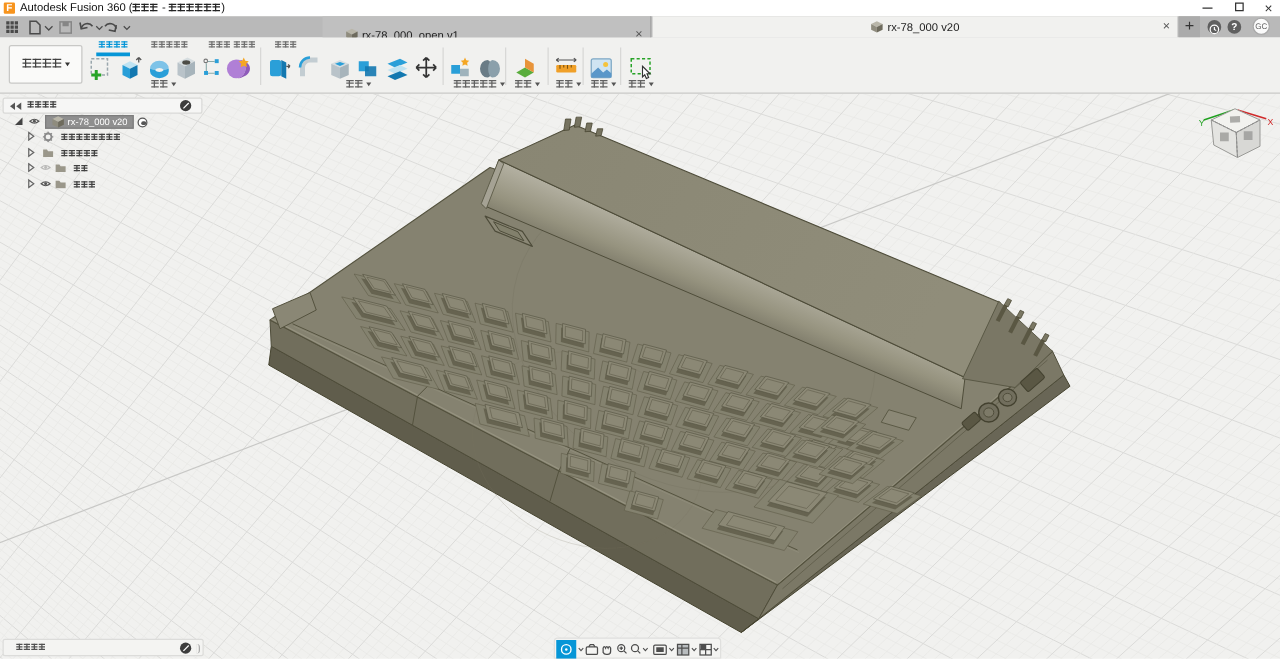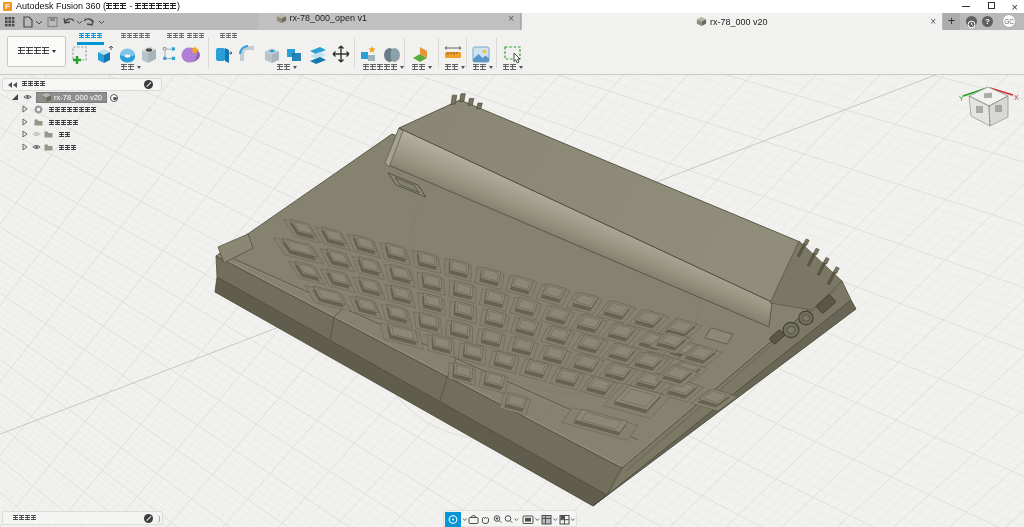--- a/index.html
+++ b/index.html
@@ -733,21 +733,21 @@
           <rect x="44" y="4.5" width="9" height="9" fill="none" stroke="#4a4a4a" stroke-width="1.2"></rect>
           <rect x="46" y="4.5" width="5" height="3.5" fill="#4a4a4a"></rect>
         </g>
 <path d="M61 10 a5 5 0 0 1 9 -2" fill="none" stroke="#4a4a4a" stroke-width="1.3"></path>
         <path d="M60 5 l1 5 l5 -1" fill="none" stroke="#4a4a4a" stroke-width="1.3"></path>
 <path d="M73 8 l2.5 2.5 l2.5 -2.5" fill="none" stroke="#4a4a4a" stroke-width="1"></path>
 <path d="M92 8 a5 5 0 0 0 -9 -2" fill="none" stroke="#4a4a4a" stroke-width="1.3" transform="translate(-3,2)"></path>
         <path d="M92 5 l-1 5 l-5 -1" fill="none" stroke="#4a4a4a" stroke-width="1.3" transform="translate(-3,2)"></path>
 <path d="M95 8 l2.5 2.5 l2.5 -2.5" fill="none" stroke="#4a4a4a" stroke-width="1"></path>
 </svg>
- <div style="position:absolute;left:258px;top:0;width:263px;height:20px;background:#c0c0c0;border-right:1px solid #a8a8a8;font-size:9px;color:#222;display:flex;align-items:flex-start;padding-left:18px"><svg width="11" height="11" viewBox="0 0 12 12" style="vertical-align:-2px">
+ <div style="position:absolute;left:258px;top:0;width:263px;height:20px;background:#c0c0c0;border-right:1px solid #a8a8a8;font-size:9px;color:#222;display:flex;align-items:flex-end;padding-left:18px"><svg width="11" height="11" viewBox="0 0 12 12" style="vertical-align:-2px">
           <polygon points="6,1 11,3.5 6,6 1,3.5" fill="#b9b6a9"></polygon>
           <polygon points="1,3.5 6,6 6,11 1,8.5" fill="#8f8c7e"></polygon>
           <polygon points="6,6 11,3.5 11,8.5 6,11" fill="#6e6b5d"></polygon>
         </svg>&nbsp;rx-78_000_open v1<span style="position:absolute;right:6px;color:#555;font-size:10px">×</span></div>
  <div style="position:absolute;left:522px;top:0;width:420px;height:17px;background:#f1f1ef;font-size:9px;color:#222;display:flex;align-items:center;justify-content:center"><svg width="11" height="11" viewBox="0 0 12 12" style="vertical-align:-2px">
           <polygon points="6,1 11,3.5 6,6 1,3.5" fill="#b9b6a9"></polygon>
           <polygon points="1,3.5 6,6 6,11 1,8.5" fill="#8f8c7e"></polygon>
           <polygon points="6,6 11,3.5 11,8.5 6,11" fill="#6e6b5d"></polygon>
         </svg>&nbsp;rx-78_000 v20<span style="position:absolute;right:6px;color:#555;font-size:10px">×</span></div>
  <div style="position:absolute;left:943px;top:0;width:17px;height:17px;background:#ababab;color:#333;font-size:13px;text-align:center;line-height:15px">+</div>

